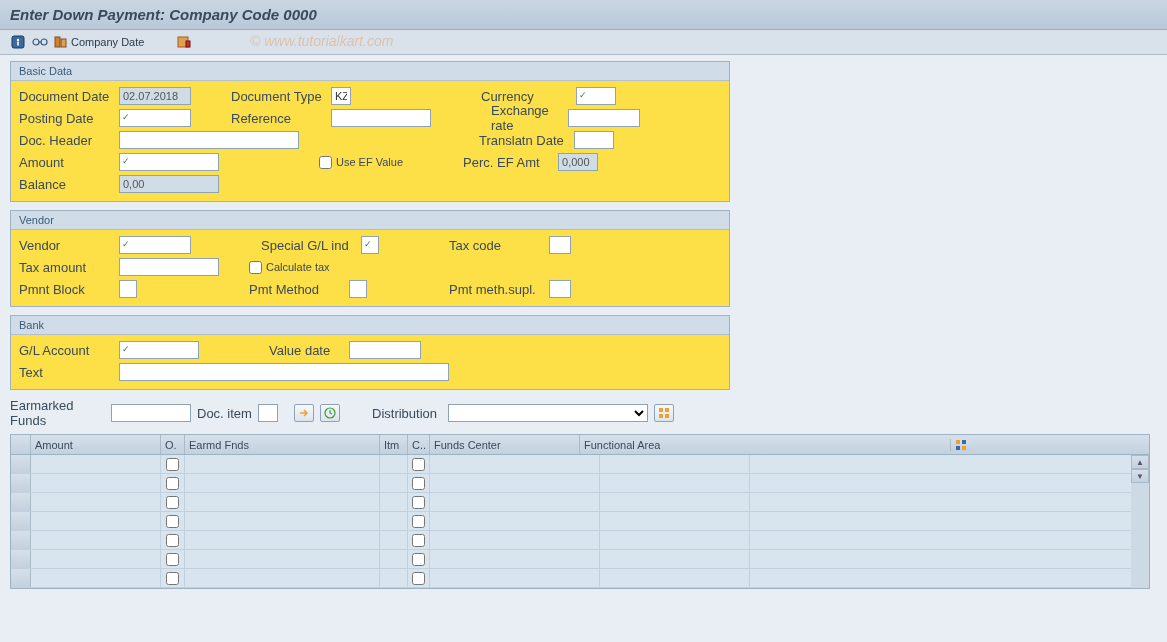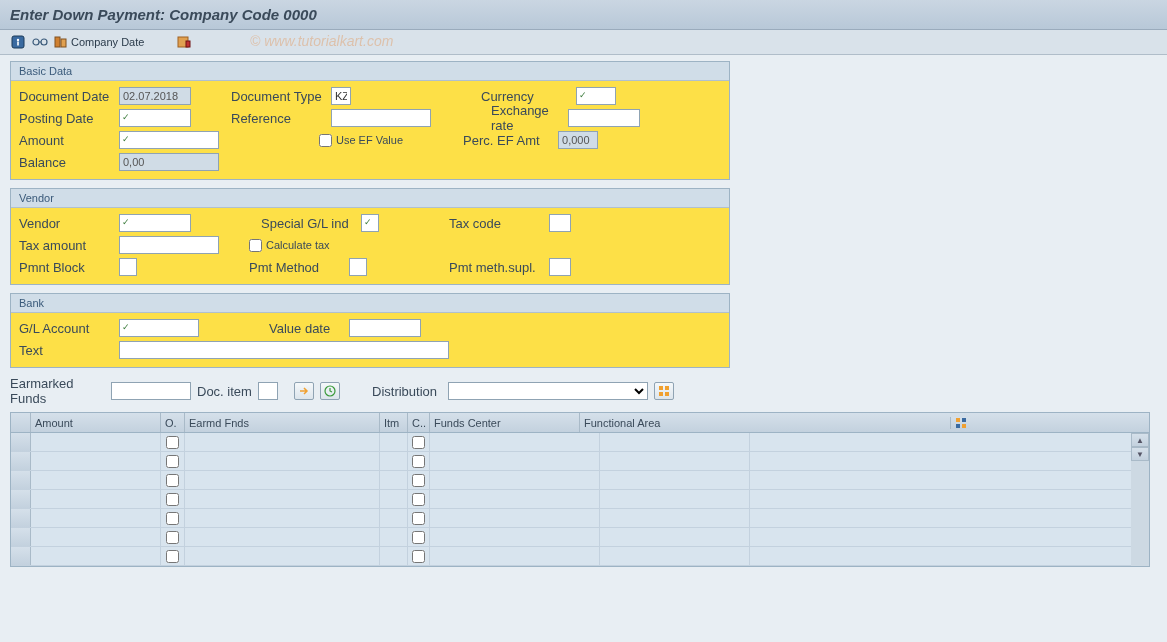--- a/index.html
+++ b/index.html
@@ -143,20 +143,27 @@
         <span class="label">Posting Date</span>
         <span class="field-wrap"><span class="reqmark">✓</span><input class="field w60" style="padding-left: 12px;" value=""></span>
         <span style="width:40px"></span>
         <span class="label">Reference</span>
         <input class="field w100" value="" style="">
         <span style="width:60px"></span>
         <span class="label" style="width:77px">Exchange rate</span>
         <input class="field w60" value="" style="">
       </div>
       <div class="row">
+        <span class="label">Doc. Header</span>
+        <input class="field w180" value="" style="">
+        <span style="width:180px"></span>
+        <span class="label" style="width:95px">Translatn Date</span>
+        <input class="field w40" value="" style="">
+      </div>
+      <div class="row">
         <span class="label">Amount</span>
         <span class="field-wrap"><span class="reqmark">✓</span><input class="field w100" style="padding-left: 12px;" value=""></span>
         <span style="width:100px"></span>
         <input type="checkbox" class="checkbox" style="">
         <span class="check-label">Use EF Value</span>
         <span style="width:60px"></span>
         <span class="label" style="width:95px">Perc. EF Amt</span>
         <input class="field ro w40" readonly="" value="0,000" style="">
       </div>
       <div class="row">

